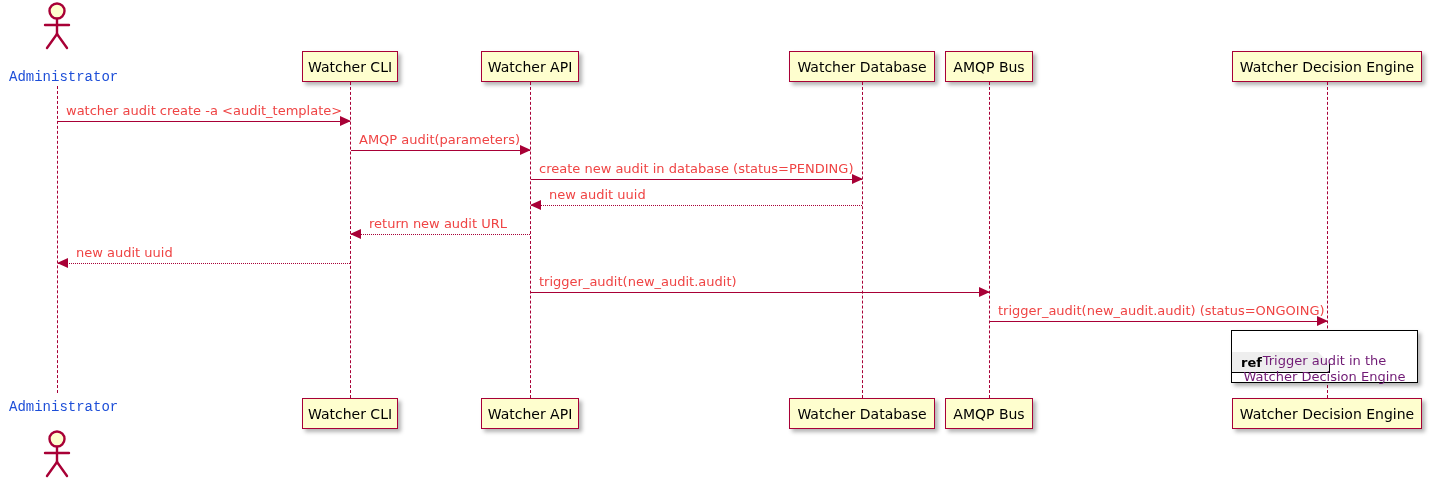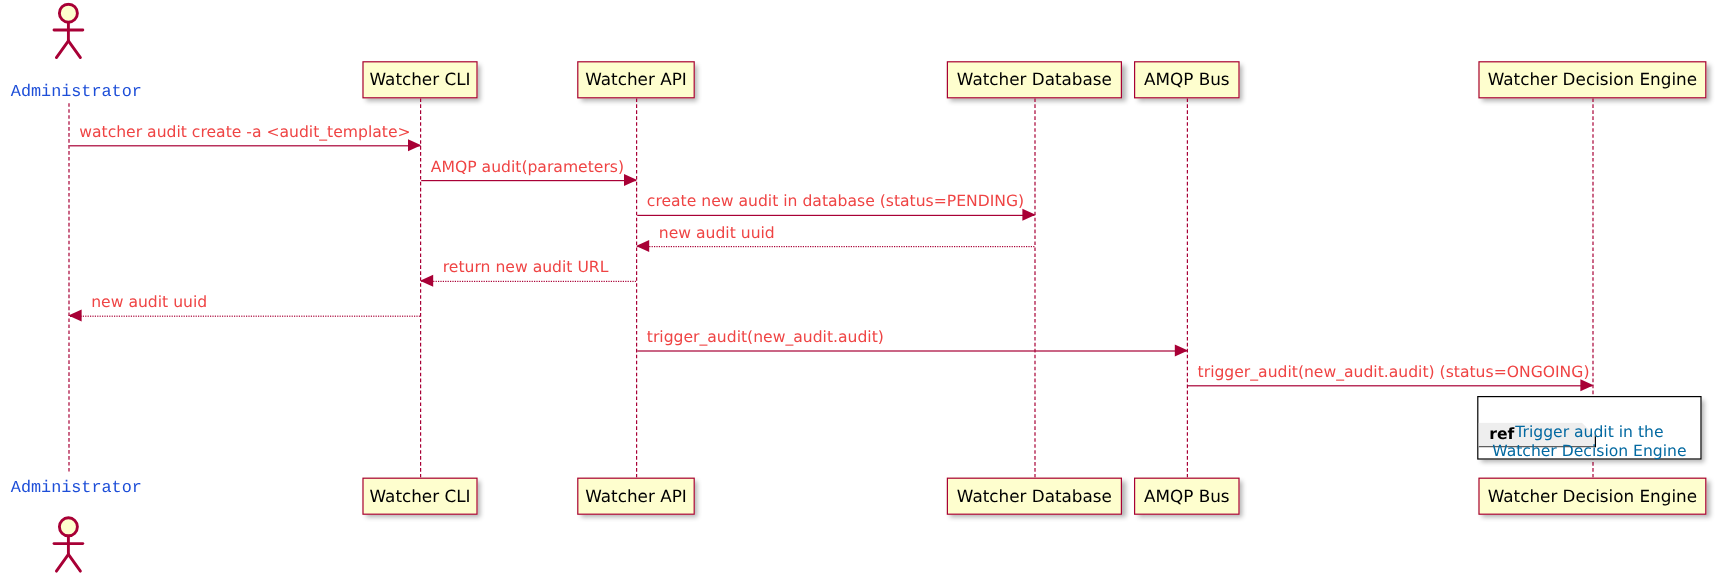--- a/index.html
+++ b/index.html
@@ -119,21 +119,21 @@
     clip-path: polygon(0 0, calc(100% - 12px) 0, 100% 12px, 100% 100%, 0 100%);
     margin-top: 21px;
   }
   .ref-body {
     position: absolute;
     left: 0; right: 0;
     top: 22px;
     text-align: center;
     font-size: 13px;
     line-height: 16px;
-    color: #0369a1;
+    color: #701a75;
   }
 </style>
 </head>
 <body>
 
 <div id="diagram">
 
   <div class="actor" style="left:35px; top:2px;">
     <svg width="44" height="48" viewBox="0 0 44 48">
       <g stroke="#A80036" stroke-width="2.4" fill="none" stroke-linecap="round">

